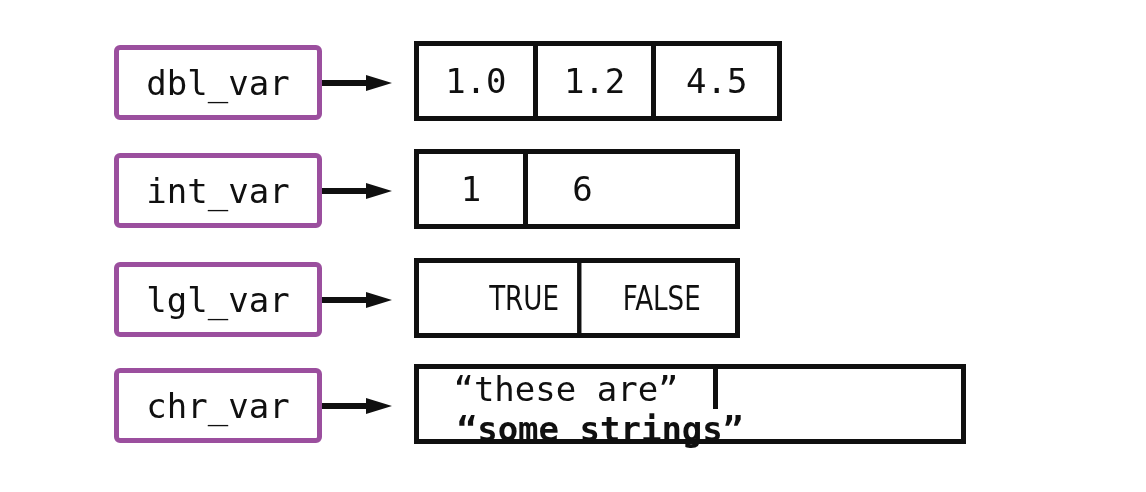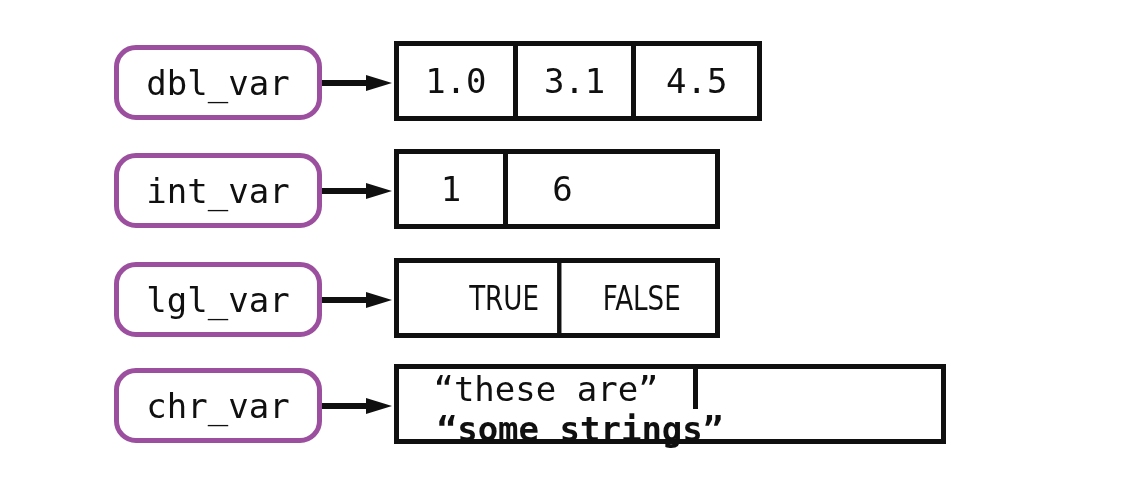--- a/index.html
+++ b/index.html
@@ -31,21 +31,21 @@
 
   
   .pill {
     position: absolute;
     left: 114px;
     top: 14px;
     width: 208px;
     height: 75px;
     box-sizing: border-box;
     border: 5px solid #9B4F9E;
-    border-radius: 22px;
+    border-radius: 6px;
     background: #ffffff;
     display: flex;
     align-items: center;
     justify-content: center;
   }
   .pill-label {
     font-family: "DejaVu Sans Mono", monospace;
     font-size: 34px;
     color: #101010;
     letter-spacing: 0px;
@@ -76,21 +76,21 @@
     width: 0;
     height: 0;
     border-top: 8px solid transparent;
     border-bottom: 8px solid transparent;
     border-left: 26px solid #101010;
   }
 
   
   .vector {
     position: absolute;
-    left: 394px;
+    left: 414px;
     top: 10px;
     height: 80px;
     box-sizing: border-box;
     display: flex;
     background: #ffffff;
     border: 5px solid #101010;
   }
   .cell {
     box-sizing: border-box;
     display: flex;
@@ -120,21 +120,21 @@
     <div class="row" style="top: 31px;">
       <div class="pill">
         <span class="pill-label">dbl_var</span>
       </div>
       <div class="arrow">
         <div class="arrow-shaft"></div>
         <div class="arrow-head"></div>
       </div>
       <div class="vector" style="width: 368px;">
         <div class="cell" style="width: 122px;">1.0</div>
-        <div class="cell" style="width: 122px;">3.1</div>
+        <div class="cell" style="width: 122px;">1.2</div>
         <div class="cell" style="width: 124px;">4.5</div>
       </div>
     </div>
     <div class="row" style="top: 139px;">
       <div class="pill">
         <span class="pill-label">int_var</span>
       </div>
       <div class="arrow">
         <div class="arrow-shaft"></div>
         <div class="arrow-head"></div>

